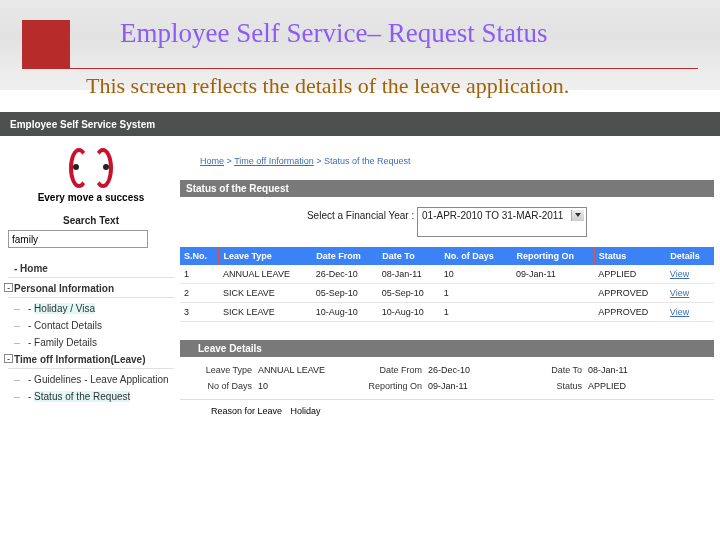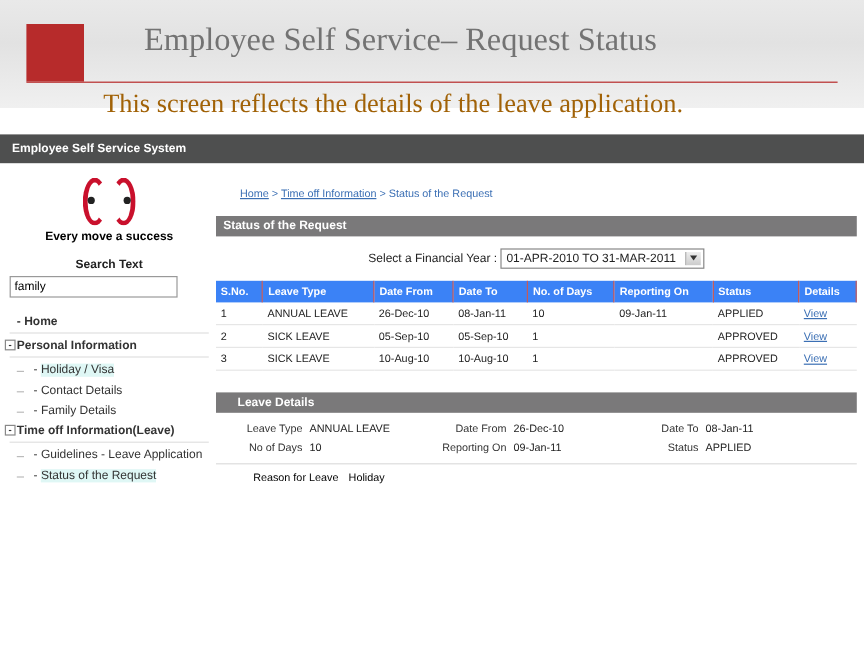--- a/index.html
+++ b/index.html
@@ -14,21 +14,21 @@
   }
   .slide-bg {
     position: absolute; top:0; left:0; width:720px; height:90px;
     background: linear-gradient(to bottom, #e9e9e9 0%, #e2e2e2 40%, #f0f0f0 100%);
     z-index:0;
   }
   .red-sq { position:absolute; top:20px; left:22px; width:48px; height:48px; background:#b72b2b; }
   .red-line { position:absolute; top:68px; left:22px; width:676px; height:1px; background:#b72b2b; }
   .slide-title {
     position:absolute; top:18px; left:120px;
-    font-family: "Times New Roman", serif; font-size:27px; color:#737373;
+    font-family: "Times New Roman", serif; font-size:27px; color:#8b5cf6;
   }
   .slide-sub {
     position:absolute; top:73px; left:86px;
     font-family: "Times New Roman", serif; font-size:22px; color:#a16207;
   }
   .app {
     position:absolute; top:112px; left:0; width:720px; height:428px; background:#fff;border-radius:22px;
   }
   .app-header {
     height:24px; background:#4e4f4f; color:#fff; font-size:10px; font-weight:bold;
@@ -63,21 +63,21 @@
   .hl { background:#dff7f5; }
   .main { flex:1; padding:0 6px 0 0; overflow:hidden;}
   .breadcrumb { font-size:9px; color:#3b6fb4; padding:20px 0 14px 20px; }
   .breadcrumb a { color:#3b6fb4; text-decoration:underline; cursor:pointer;}
   .section-hdr {
     background:#7a797a; color:#fff; font-size:10px; font-weight:bold;
     padding:3px 6px; margin-bottom:10px;
   }
   .fy-row { text-align:center; font-size:10px; padding-bottom:10px; color:#222;}
   .fy-select {
-    display:inline-block; border:1px solid #888; height:17px; line-height:15px;
+    display:inline-block; border:1px solid #888; height:30px; line-height:15px;
     padding:0 16px 0 4px; font-size:10px; position:relative; background:#fff; min-width:170px; text-align:left;
   }
   .fy-select::after {
     content:""; position:absolute; right:2px; top:2px; width:12px; height:11px;
     background:linear-gradient(#eee,#ccc); border-left:1px solid #aaa;
   }
   .fy-select .caret { position:absolute; right:5px; top:5px; width:0;height:0;border-left:3px solid transparent;border-right:3px solid transparent;border-top:4px solid #333; z-index:1;}
   table.req { width:100%; border-collapse:collapse; font-size:9px; }
   table.req th { background:#3b82f6; color:#fff; font-weight:bold; padding:4px 4px; text-align:left; border-right:1px solid #c75a5a;}
   table.req td { padding:4px 4px; border-bottom:1px solid #e6e6e6; color:#222;}

